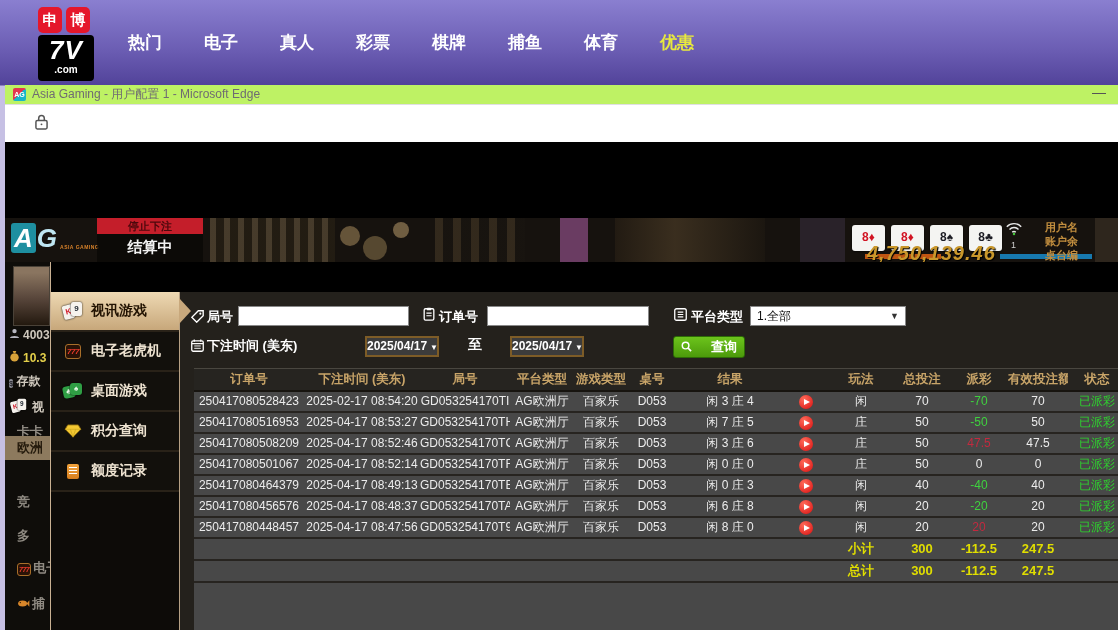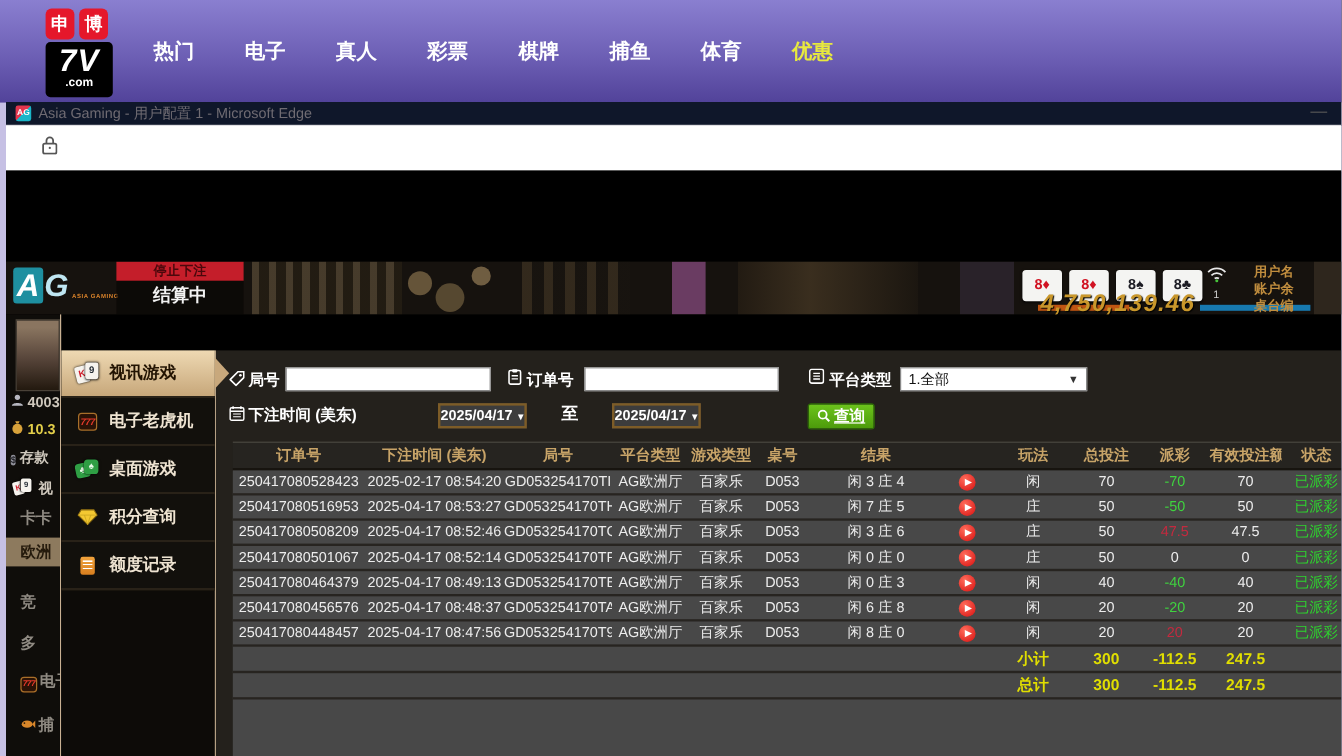--- a/index.html
+++ b/index.html
@@ -13,21 +13,21 @@
   .seal{width:24px;height:26px;background:#e5172b;border-radius:5px;color:#fff;font-size:15px;font-weight:bold;display:flex;align-items:center;justify-content:center;}
   .logo-box{margin-top:2px;width:56px;height:46px;background:#000;border-radius:4px;text-align:center;color:#fff;}
   .logo-brand{font-size:26px;font-weight:bold;font-style:italic;line-height:30px;letter-spacing:1px;}
   .logo-suffix{font-size:10px;font-weight:bold;line-height:10px;}
   .nav-items{position:absolute;left:128px;top:0;height:85px;display:flex;align-items:center;gap:42px;}
   .nav-item{color:#fff;font-size:17px;font-weight:bold;cursor:pointer;white-space:nowrap;}
   .nav-item.active{color:#e8e93e;}
 
   
   .window{position:absolute;left:5px;top:85px;width:1113px;height:545px;background:#fff;}
-  .titlebar{height:19px;background:#0f172a;border-bottom:1px solid #e0dfe3;display:flex;align-items:center;gap:6px;padding-left:8px;position:relative;}
+  .titlebar{height:19px;background:#bef264;border-bottom:1px solid #e0dfe3;display:flex;align-items:center;gap:6px;padding-left:8px;position:relative;}
   .favicon{width:13px;height:13px;border-radius:2px;background:linear-gradient(135deg,#e3364e 50%,#19b5c8 50%);color:#fff;font-size:7px;font-weight:bold;display:flex;align-items:center;justify-content:center;}
   .win-title{font-size:12px;color:#6f6b72;}
   .minimize{position:absolute;right:12px;top:8px;width:14px;height:0;border-top:1px solid #555;}
   .addressbar{height:37px;background:#fff;border-bottom:1px solid #cfcfcf;display:flex;align-items:center;gap:17px;padding-left:30px;}
   .url{font-size:15px;color:#6d6d6d;}
   .url b{color:#141414;font-weight:bold;}
   .content{position:absolute;left:0;top:57px;width:1113px;height:488px;background:#000;overflow:hidden;}
 
   
   .strip{position:absolute;left:0;top:76px;width:1113px;height:44px;background:#16120e;overflow:hidden;}
@@ -70,21 +70,21 @@
   .main{flex:1;background:#24211c;position:relative;overflow:hidden;}
 
   
   .flabel{position:absolute;color:#fff;font-size:13px;font-weight:bold;white-space:nowrap;}
   .ficon{position:absolute;}
   .txt-input{position:absolute;height:20px;background:#fff;border:1px solid #888;box-sizing:border-box;font-size:12px;padding:0 4px;color:#222;}
   .select{position:absolute;height:20px;background:#fff;border:1px solid #888;box-sizing:border-box;font-size:12px;color:#111;line-height:18px;padding-left:6px;cursor:pointer;}
   .select .arr{position:absolute;right:6px;top:0;font-size:9px;color:#333;line-height:18px;}
   .datebox{position:absolute;height:21px;background:#3c3c3c;border:2px solid #7d5c27;box-sizing:border-box;color:#fff;font-size:12px;font-weight:bold;text-align:center;line-height:17px;cursor:pointer;}
   .datebox .arr{font-size:8px;margin-left:3px;}
-  .search-btn{position:absolute;height:22px;background:linear-gradient(180deg,#6cc41c,#4c9a0b);border:1px solid #2d6b06;border-radius:3px;color:#fff;font-size:13px;font-weight:bold;display:flex;align-items:center;gap:3px;padding:0 7px;cursor:pointer;box-sizing:border-box;text-decoration:underline;}
+  .search-btn{position:absolute;height:22px;background:linear-gradient(180deg,#6cc41c,#4c9a0b);border:1px solid #2d6b06;border-radius:3px;color:#fff;font-size:13px;font-weight:bold;display:flex;align-items:center;gap:19px;padding:0 7px;cursor:pointer;box-sizing:border-box;}
 
   
   .table{position:absolute;left:14px;top:76px;width:932px;}
   .trow{display:flex;}
   .thead{background:#262420;border-top:1px solid #4a4740;border-bottom:2px solid #17140f;}
   .thead .cell{color:#c8a468;font-size:12.5px;font-weight:bold;height:21px;line-height:21px;}
   .drow{background:#484848;border-bottom:2px solid #272420;}
   .cell{height:19px;line-height:19px;font-size:12px;color:#ececec;text-align:center;overflow:hidden;white-space:nowrap;box-sizing:border-box;flex:none;}
   .green{color:#3fd23f;}
   .red{color:#c22a3f;}
@@ -218,21 +218,21 @@
               <span><span class="ic-box">$</span></span>
               <span>存款</span>
             </div>
             <div class="rail-row" style="top: 135px;">
               <span><span class="ic-cards" style="transform:scale(.8);"><i class="c1">K</i><i class="c2">9</i></span></span>
               <span>视</span>
             </div>
           </div>
         <div id="rail-halls">
             <div class="rail-hall" style="top: 158px;"><span>卡卡</span></div>
-            <div class="rail-hall active" style="top: 186px;"><span>欧洲</span></div>
+            <div class="rail-hall active" style="top: 174px;"><span>欧洲</span></div>
             <div class="rail-hall" style="top: 228px;"><span>竞</span></div>
             <div class="rail-hall" style="top: 262px;"><span>多</span></div>
             <div class="rail-hall" style="top: 294px;"><span style="margin-right:2px;"><span class="ic-777" style="font-size:7px;">777</span></span><span>电子</span></div>
             <div class="rail-hall" style="top: 330px;"><span style="margin-right:2px;"><svg width="13" height="9" viewBox="0 0 14 10">
                   <ellipse cx="6" cy="5" rx="5" ry="3.4" fill="#d8862a"></ellipse>
                   <path d="M10.5 5 L13.5 1.5 V8.5 Z" fill="#d8862a"></path>
                   <circle cx="3.5" cy="4" r="0.8" fill="#2a1a08"></circle>
                 </svg></span><span>捕</span></div>
           </div>
       </div>

